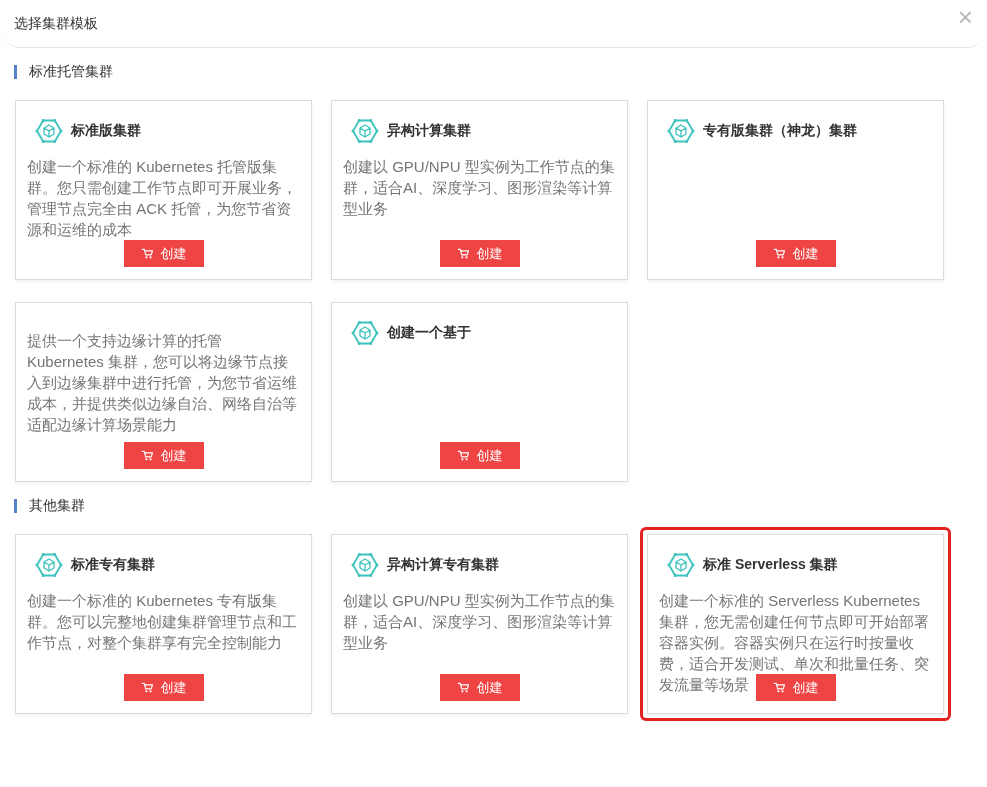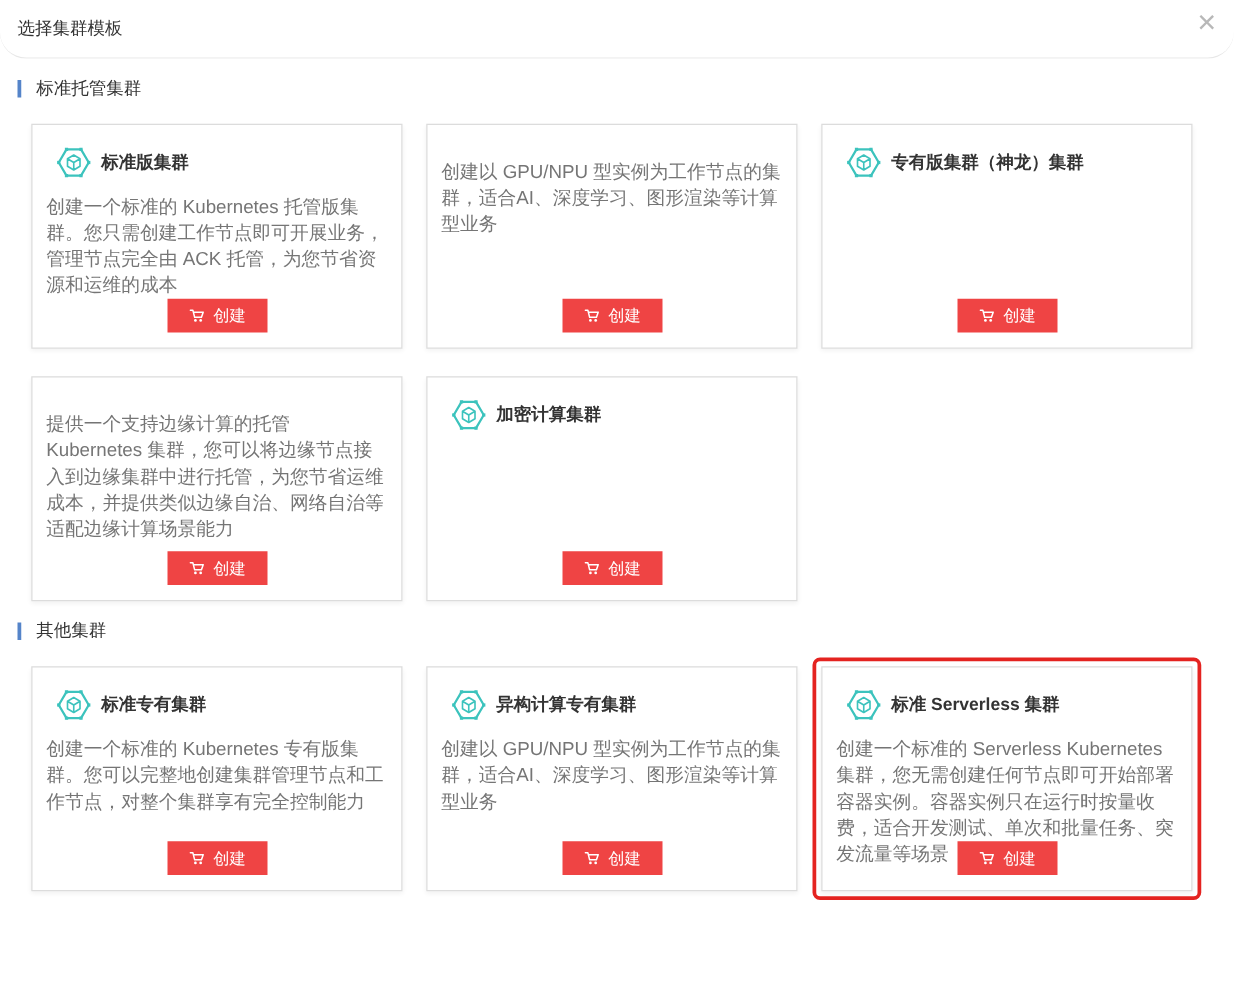--- a/index.html
+++ b/index.html
@@ -23,21 +23,21 @@
   }
   
   .content{padding:0 14px;}
   .section-heading{display:flex;align-items:center;margin-top:15px;}
   .section-heading .bar{width:3px;height:14px;background:#5584c9;margin-right:12px;flex:none;}
   .section-heading .label{font-size:14px;color:#333;}
   .cards-grid{
     display:grid;
     grid-template-columns:repeat(3,297px);
     column-gap:19px;row-gap:22px;
-    margin:19px 0 0 11px;
+    margin:19px 0 0 1px;
   }
   
   .card{
     position:relative;box-sizing:border-box;
     height:180px;background:#fff;
     border:1px solid #dcdcdc;
     box-shadow:0 2px 4px rgba(0,0,0,.06);
     padding:16px 11px;
   }
   .card-head{display:flex;align-items:center;gap:8px;padding-left:8px;}
@@ -113,20 +113,28 @@
           <span class="cart-icon">
               <svg viewBox="0 0 16 16">
                 <use href="#cart"></use>
               </svg>
             </span>
           <span>创建</span>
         </button>
       </div>
 
       <div class="card">
+        <div class="card-head">
+          <span class="hex-icon">
+              <svg viewBox="0 0 28 28">
+                <use href="#hex-cluster"></use>
+              </svg>
+            </span>
+          <span class="card-title">异构计算集群</span>
+        </div>
         <p class="card-desc">创建以 GPU/NPU 型实例为工作节点的集群，适合AI、深度学习、图形渲染等计算型业务</p>
         <button class="create-btn">
           <span class="cart-icon">
               <svg viewBox="0 0 16 16">
                 <use href="#cart"></use>
               </svg>
             </span>
           <span>创建</span>
         </button>
       </div>
@@ -162,21 +170,21 @@
         </button>
       </div>
 
       <div class="card">
         <div class="card-head">
           <span class="hex-icon">
               <svg viewBox="0 0 28 28">
                 <use href="#hex-cluster"></use>
               </svg>
             </span>
-          <span class="card-title">加密计算集群</span>
+          <span class="card-title">创建一个基于</span>
         </div>
         <button class="create-btn">
           <span class="cart-icon">
               <svg viewBox="0 0 16 16">
                 <use href="#cart"></use>
               </svg>
             </span>
           <span>创建</span>
         </button>
       </div>

